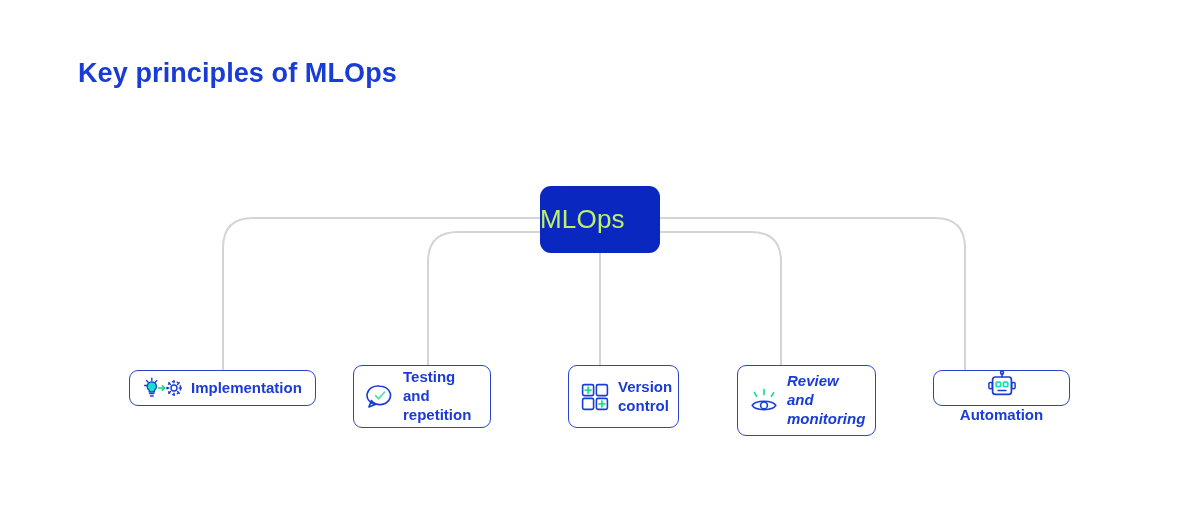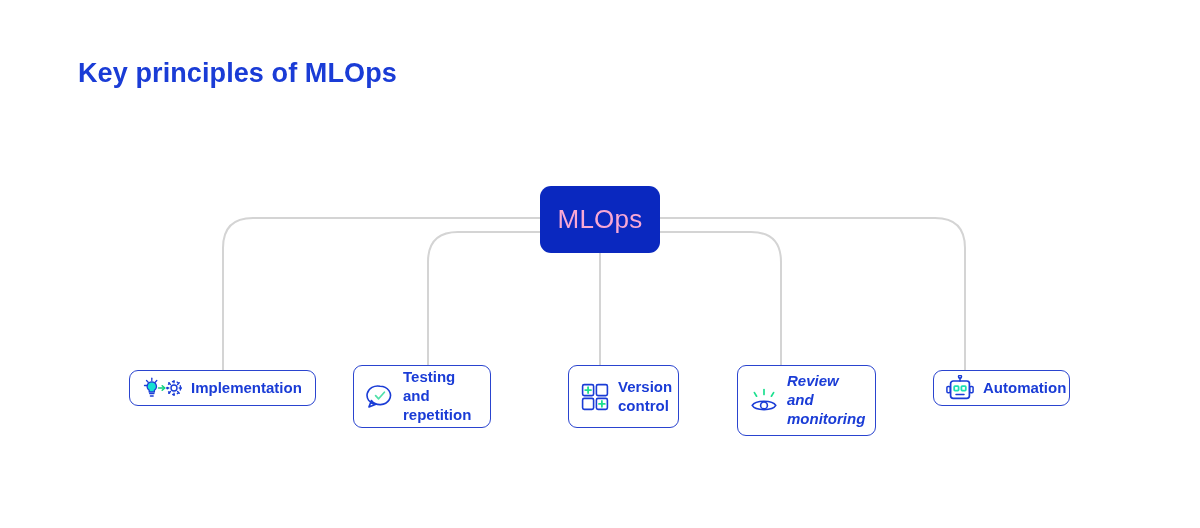--- a/index.html
+++ b/index.html
@@ -47,22 +47,22 @@
   .hub-node {
     position: absolute;
     left: 540px;
     top: 186px;
     width: 120px;
     height: 67px;
     background: #0a28bf;
     border-radius: 11px;
     display: flex;
     align-items: center;
-    justify-content: center;
-    color: #f9a8d4;
+    justify-content: flex-start;
+    color: #bef264;
     font-size: 26px;
     font-weight: 400;
     letter-spacing: 0.2px;
   }
 
   
   .card {
     position: absolute;
     box-sizing: border-box;
     border: 1.6px solid #2a44cf;
@@ -109,20 +109,21 @@
     top: 365px;
     width: 139px;
     height: 71px;
     font-style: italic;
   }
   .card--automation {
     left: 933px;
     top: 370px;
     width: 137px;
     height: 36px;
+    flex-direction: column;
   }
 </style>
 </head>
 <body>
 
 <div class="page-title">Key principles of MLOps</div>
 
 <svg class="connectors" viewBox="0 0 1200 528" xmlns="http://www.w3.org/2000/svg">
 
   <path class="connector-path" d="M 540 218 L 253 218 Q 223 218 223 248 L 223 370"></path>

